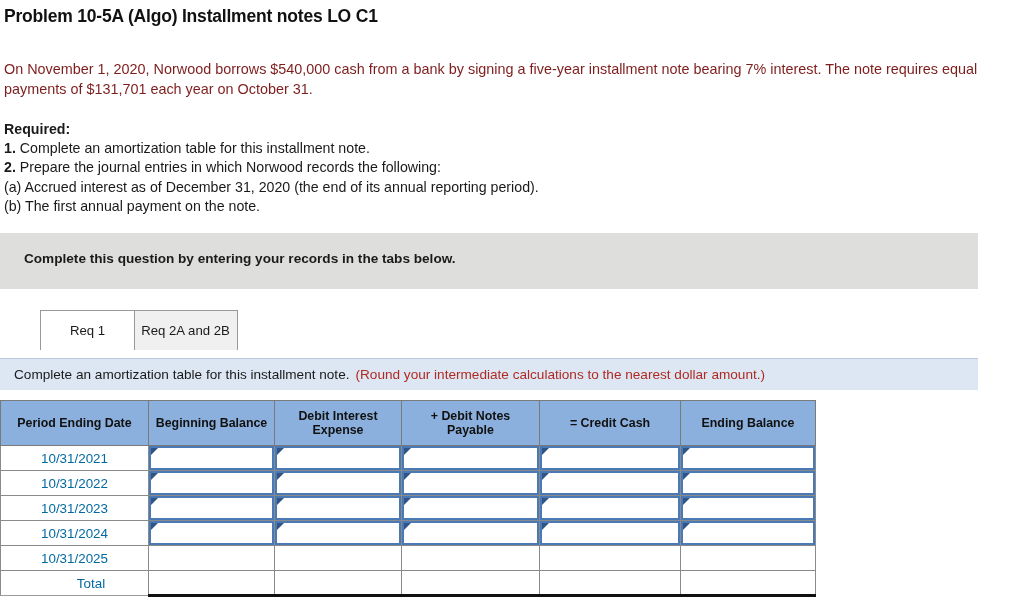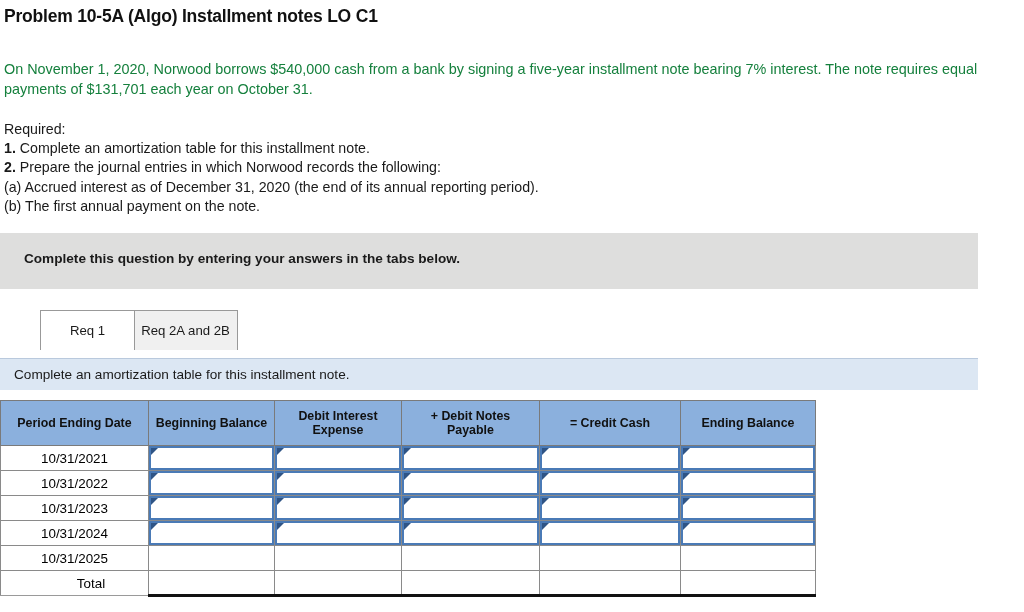--- a/index.html
+++ b/index.html
@@ -28,34 +28,34 @@
   }
 
   
   .intro {
     position: absolute;
     left: 4px;
     top: 60px;
     width: 1018px;
     font-size: 14.4px;
     line-height: 19.5px;
-    color: #15803d;
+    color: #7f1d1d;
   }
 
   
   .required-block {
     position: absolute;
     left: 4px;
     top: 120px;
     width: 860px;
     font-size: 14.2px;
     line-height: 19.2px;
     color: #1a1a1a;
   }
-  .required-block .req-head { font-weight: normal; }
+  .required-block .req-head { font-weight: bold; }
   .required-block .num { font-weight: bold; }
   .required-block div { white-space: nowrap; }
 
   
   .gray-banner {
     position: absolute;
     left: 0px;
     top: 233px;
     width: 978px;
     height: 56px;
@@ -150,21 +150,21 @@
   }
   .amort-table td {
     border: 1px solid #8a8a8a;
     height: 25px;
     padding: 0;
     background: #ffffff;
   }
   .amort-table td.period {
     text-align: center;
     font-size: 13.4px;
-    color: #000000;
+    color: #0369a1;
     padding: 0 4px;
   }
   .amort-table tr.total-row td { border-top: 1px solid #555555; }
   .amort-table tr.total-row td.period { border-bottom: 1px solid #9a9a9a; padding-left: 37px; }
   .amort-table tr.total-row td.inputcell { border-bottom: 3px solid #111111; }
 
   
   .cellbox {
     position: relative;
     width: 100%;
@@ -204,30 +204,31 @@
 
   <div class="required-block">
     <div class="req-head">Required:</div>
     <div><span class="num">1.</span><span> Complete an amortization table for this installment note.</span></div>
     <div><span class="num">2.</span><span> Prepare the journal entries in which Norwood records the following:</span></div>
     <div><span>(a) Accrued interest as of December 31, 2020 (the end of its annual reporting period).</span></div>
     <div><span>(b) The first annual payment on the note.</span></div>
   </div>
 
   <div class="gray-banner">
-    <div class="banner-text">Complete this question by entering your answers in the tabs below.</div>
+    <div class="banner-text">Complete this question by entering your records in the tabs below.</div>
   </div>
 
   <div class="tab-strip">
     <div class="tab active">Req 1</div>
     <div class="tab inactive">Req 2A and 2B</div>
   </div>
 
   <div class="blue-bar">
     <span class="instr">Complete an amortization table for this installment note.</span>
+    <span class="round-note">(Round your intermediate calculations to the nearest dollar amount.)</span>
   </div>
 
   <table class="amort-table">
     <colgroup>
       <col class="c-period">
         <col class="c-beg">
         <col class="c-int">
       <col class="c-notes">
         <col class="c-cash">
         <col class="c-end">

